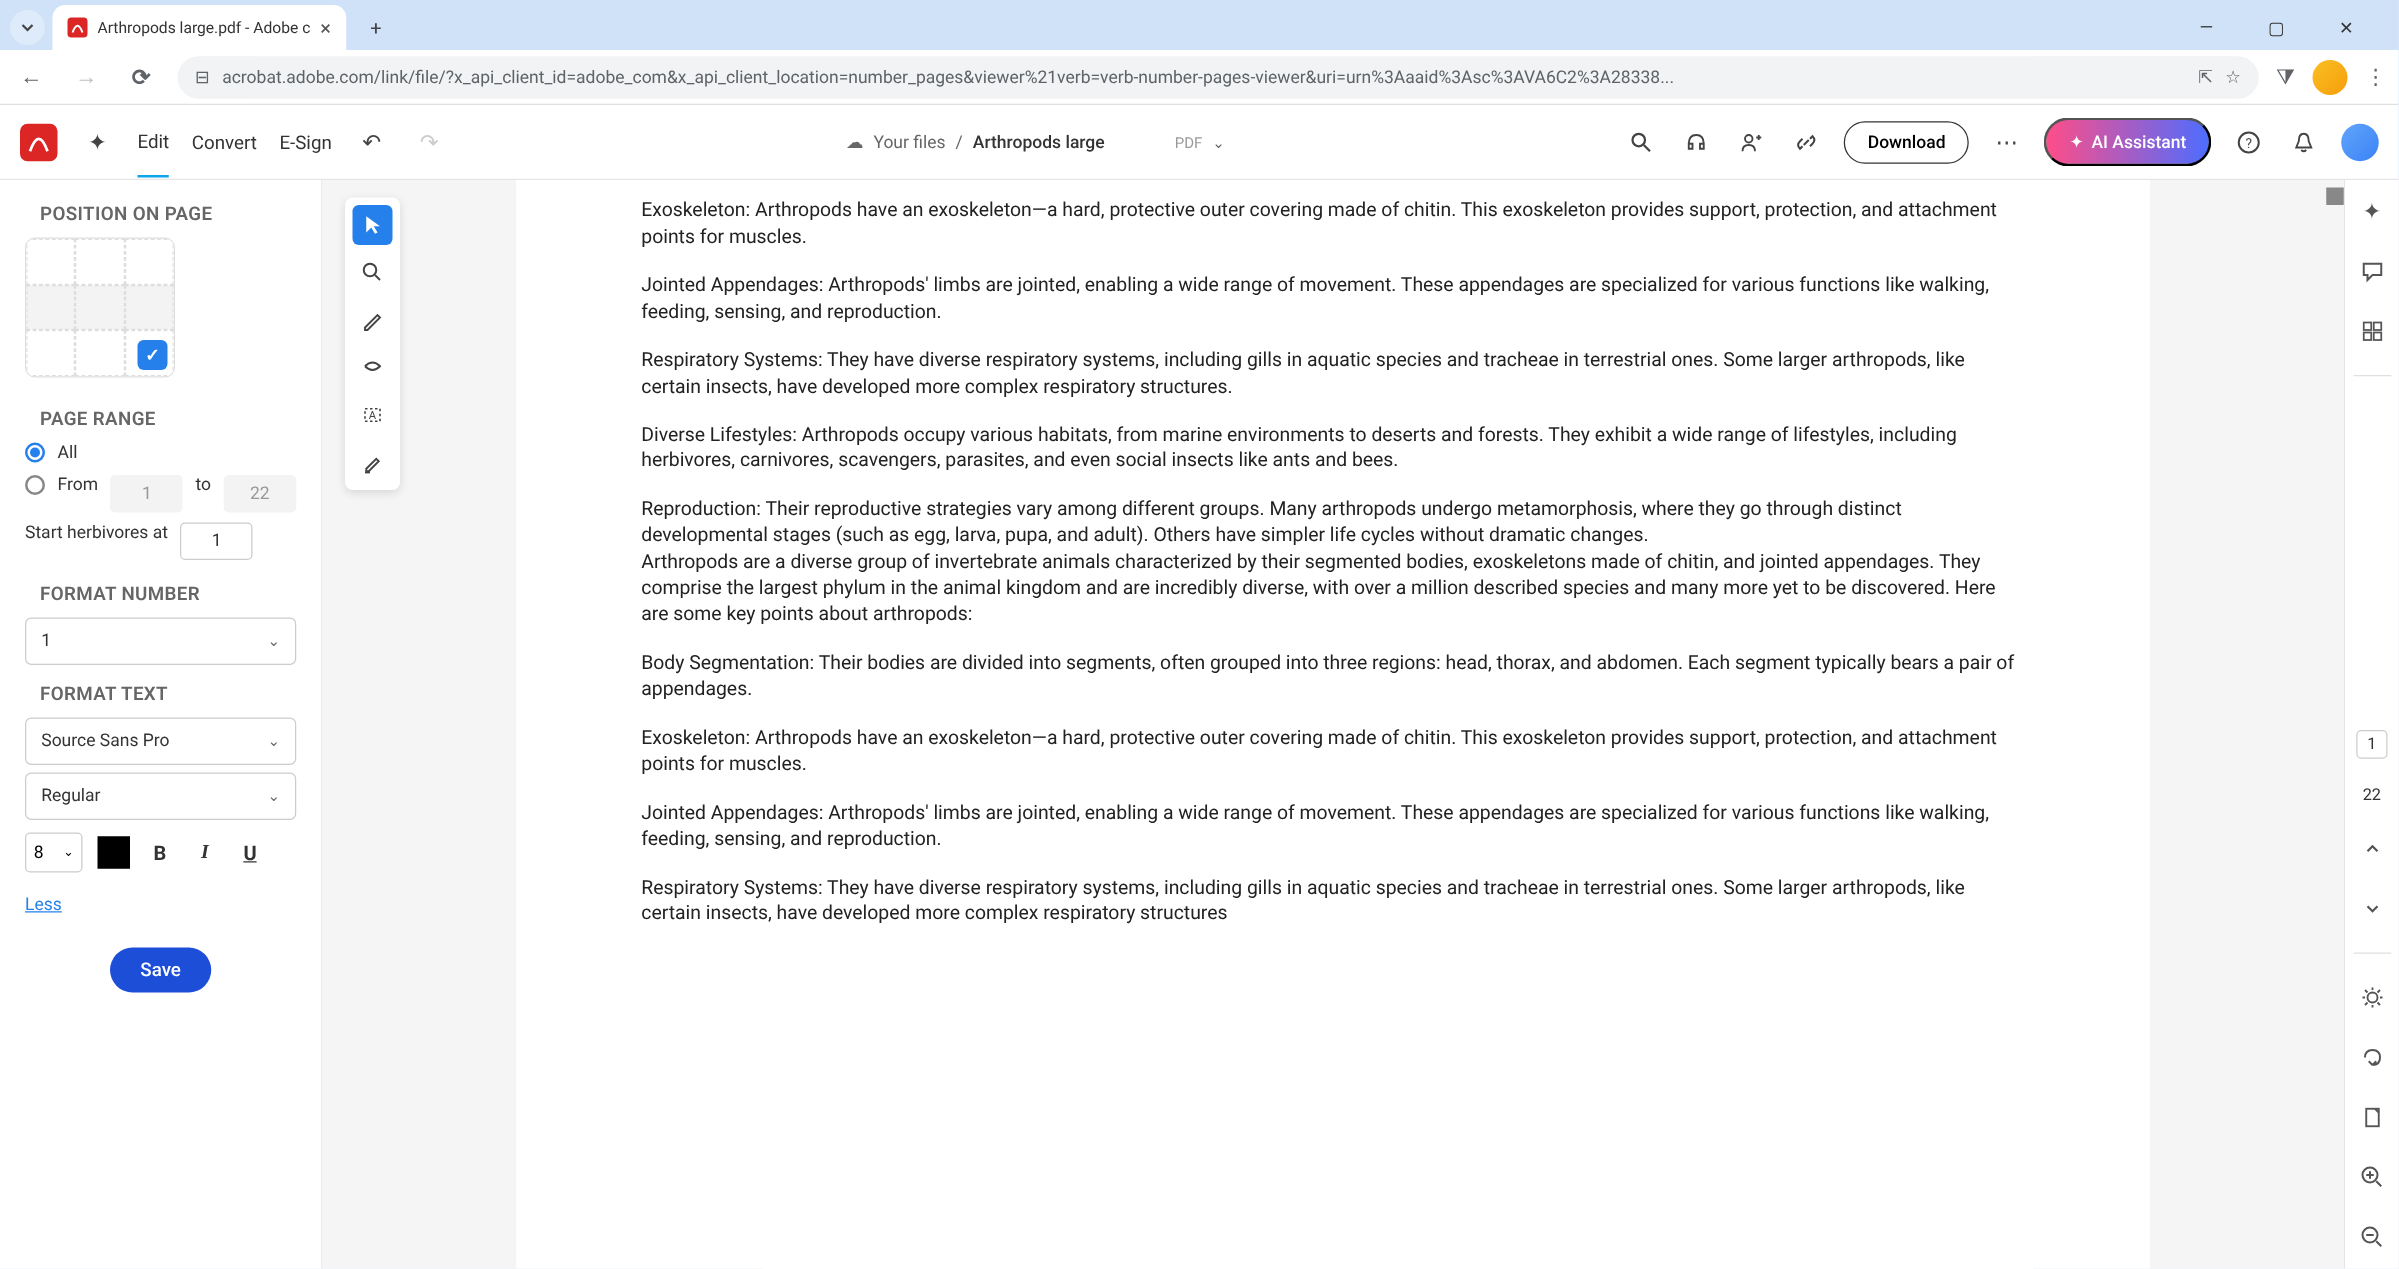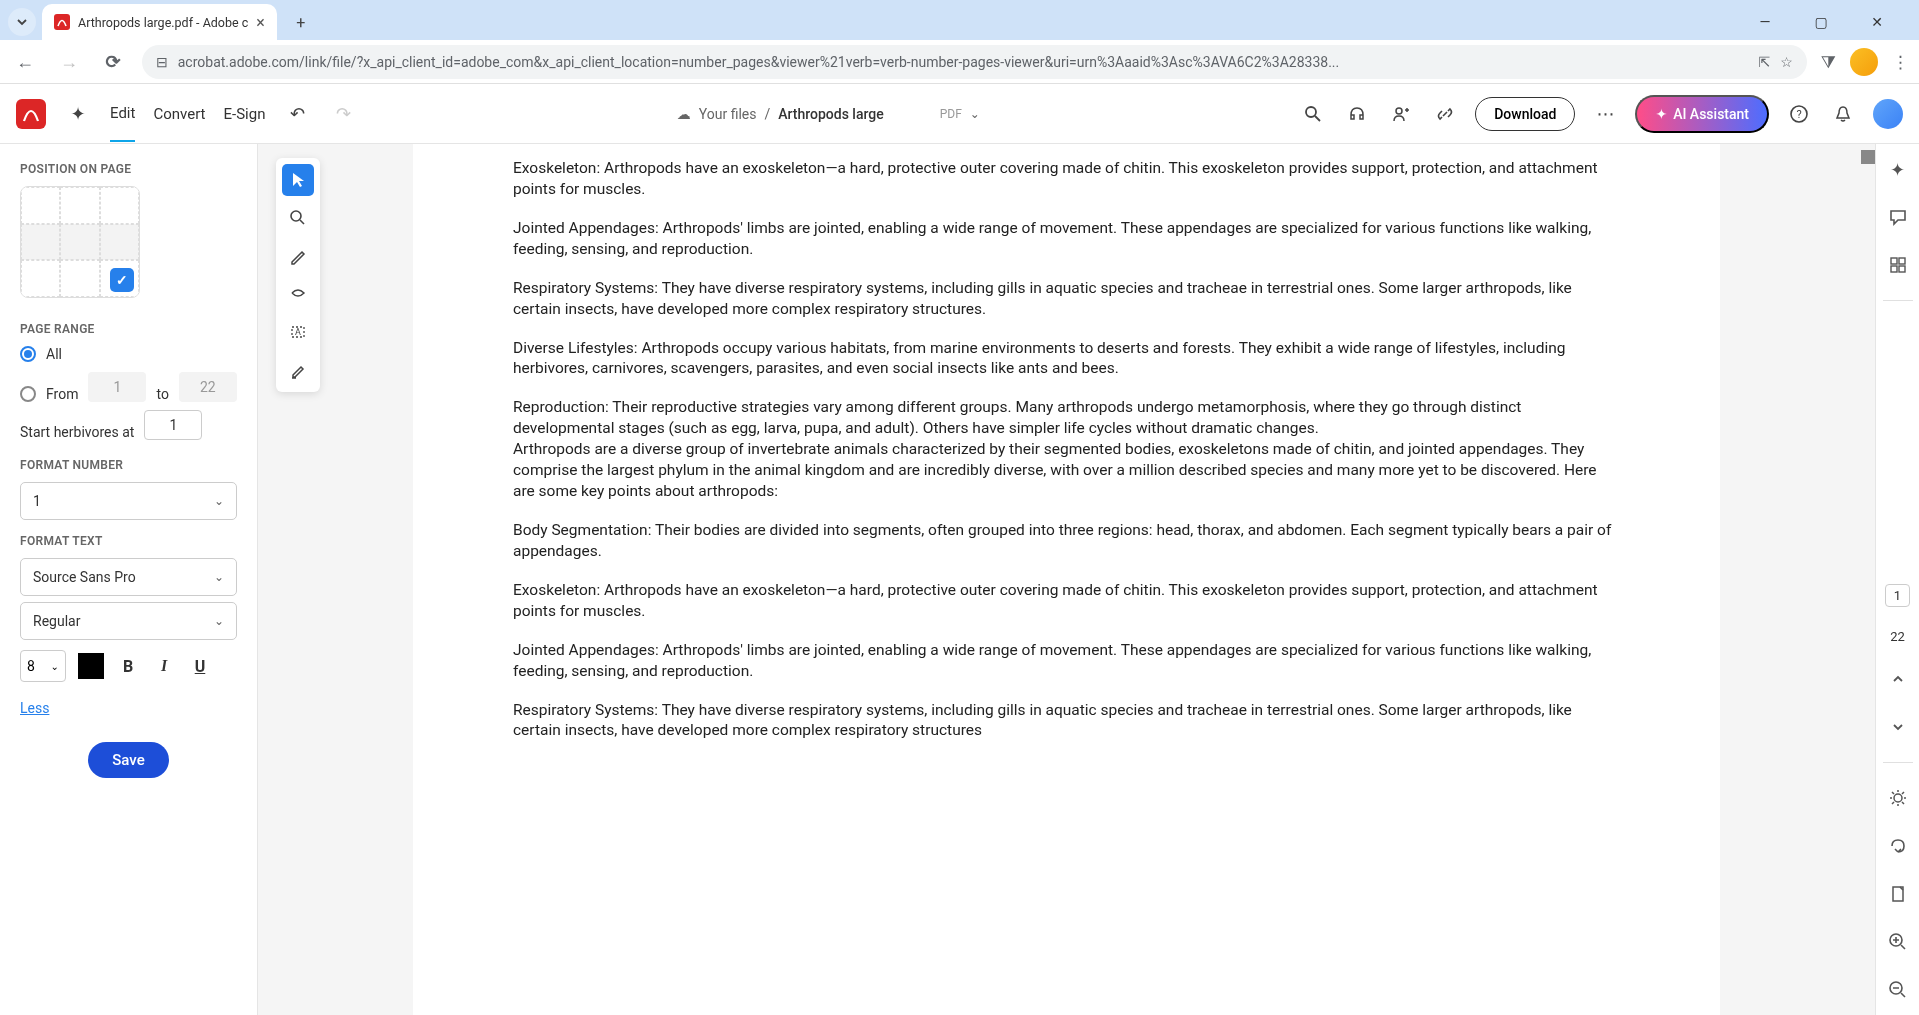--- a/index.html
+++ b/index.html
@@ -40,32 +40,32 @@
     .toolbar-right { display: flex; align-items: center; gap: 16px; }
     .download-btn { border: 1.5px solid #333; border-radius: 20px; padding: 8px 18px; font-size: 14px; font-weight: 500; cursor: pointer; background: #fff; }
     .ai-btn { background: linear-gradient(90deg, #ff4d88, #4d6dff); color: #fff; border-radius: 20px; padding: 9px 18px; font-size: 14px; font-weight: 500; cursor: pointer; display: flex; align-items: center; gap: 6px; }
     .avatar-app { width: 30px; height: 30px; border-radius: 50%; background: linear-gradient(135deg, #60a5fa, #3b82f6); }
     
     
     .main { flex: 1; display: flex; overflow: hidden; }
     
     
     .left-panel { width: 258px; background: #fff; border-right: 1px solid #e5e5e5; padding: 12px 20px; overflow-y: auto; position: relative; }
-    .section-label { font-size: 12px; font-weight: 600; color: #666; letter-spacing: 0.3px; margin: 6px 0 10px; }
+    .section-label { font-size: 15px; font-weight: 600; color: #666; letter-spacing: 0.3px; margin: 6px 12px 10px; }
     
     .pos-grid { width: 120px; height: 112px; border: 1px solid #ddd; border-radius: 8px; display: grid; grid-template-columns: repeat(3, 1fr); grid-template-rows: repeat(3, 1fr); overflow: hidden; }
     .pos-cell { border: 1px dashed #ddd; background: #fff; cursor: pointer; position: relative; }
     .pos-cell.row2 { background: #f3f3f3; }
     .pos-cell.selected::after { content: "✓"; position: absolute; right: 4px; bottom: 4px; width: 24px; height: 24px; background: #2680eb; color: #fff; border-radius: 5px; display: flex; align-items: center; justify-content: center; font-size: 14px; font-weight: bold; }
     
     .radio-row { display: flex; align-items: center; gap: 10px; margin: 10px 0; font-size: 14px; color: #333; }
     .radio { width: 16px; height: 16px; border: 2px solid #888; border-radius: 50%; display: flex; align-items: center; justify-content: center; cursor: pointer; }
     .radio.checked { border-color: #2680eb; }
     .radio.checked::after { content: ""; width: 8px; height: 8px; background: #2680eb; border-radius: 50%; }
-    .range-row { display: flex; align-items: flex-end; gap: 10px; margin: 8px 0; font-size: 14px; color: #333; }
+    .range-row { display: flex; align-items: flex-start; gap: 10px; margin: 8px 0; font-size: 14px; color: #333; }
     .num-input { width: 58px; height: 30px; background: #f3f3f3; border: none; border-radius: 4px; text-align: center; font-size: 14px; color: #999; }
     .num-input.active { background: #fff; border: 1px solid #ccc; color: #333; }
     
     .select-box { width: 100%; height: 38px; border: 1px solid #ccc; border-radius: 5px; display: flex; align-items: center; justify-content: space-between; padding: 0 12px; font-size: 14px; color: #333; cursor: pointer; background: #fff; margin: 6px 0; }
     .select-box .chev { font-size: 12px; color: #666; }
     
     .format-row { display: flex; align-items: center; gap: 12px; margin: 10px 0; }
     .fsize-box { width: 46px; height: 32px; border: 1px solid #ccc; border-radius: 4px; display: flex; align-items: center; justify-content: space-between; padding: 0 6px; font-size: 14px; cursor: pointer; }
     .color-swatch { width: 26px; height: 26px; background: #000; cursor: pointer; }
     .fmt-btn { width: 24px; height: 24px; display: flex; align-items: center; justify-content: center; font-size: 16px; cursor: pointer; font-weight: bold; color: #333; }

